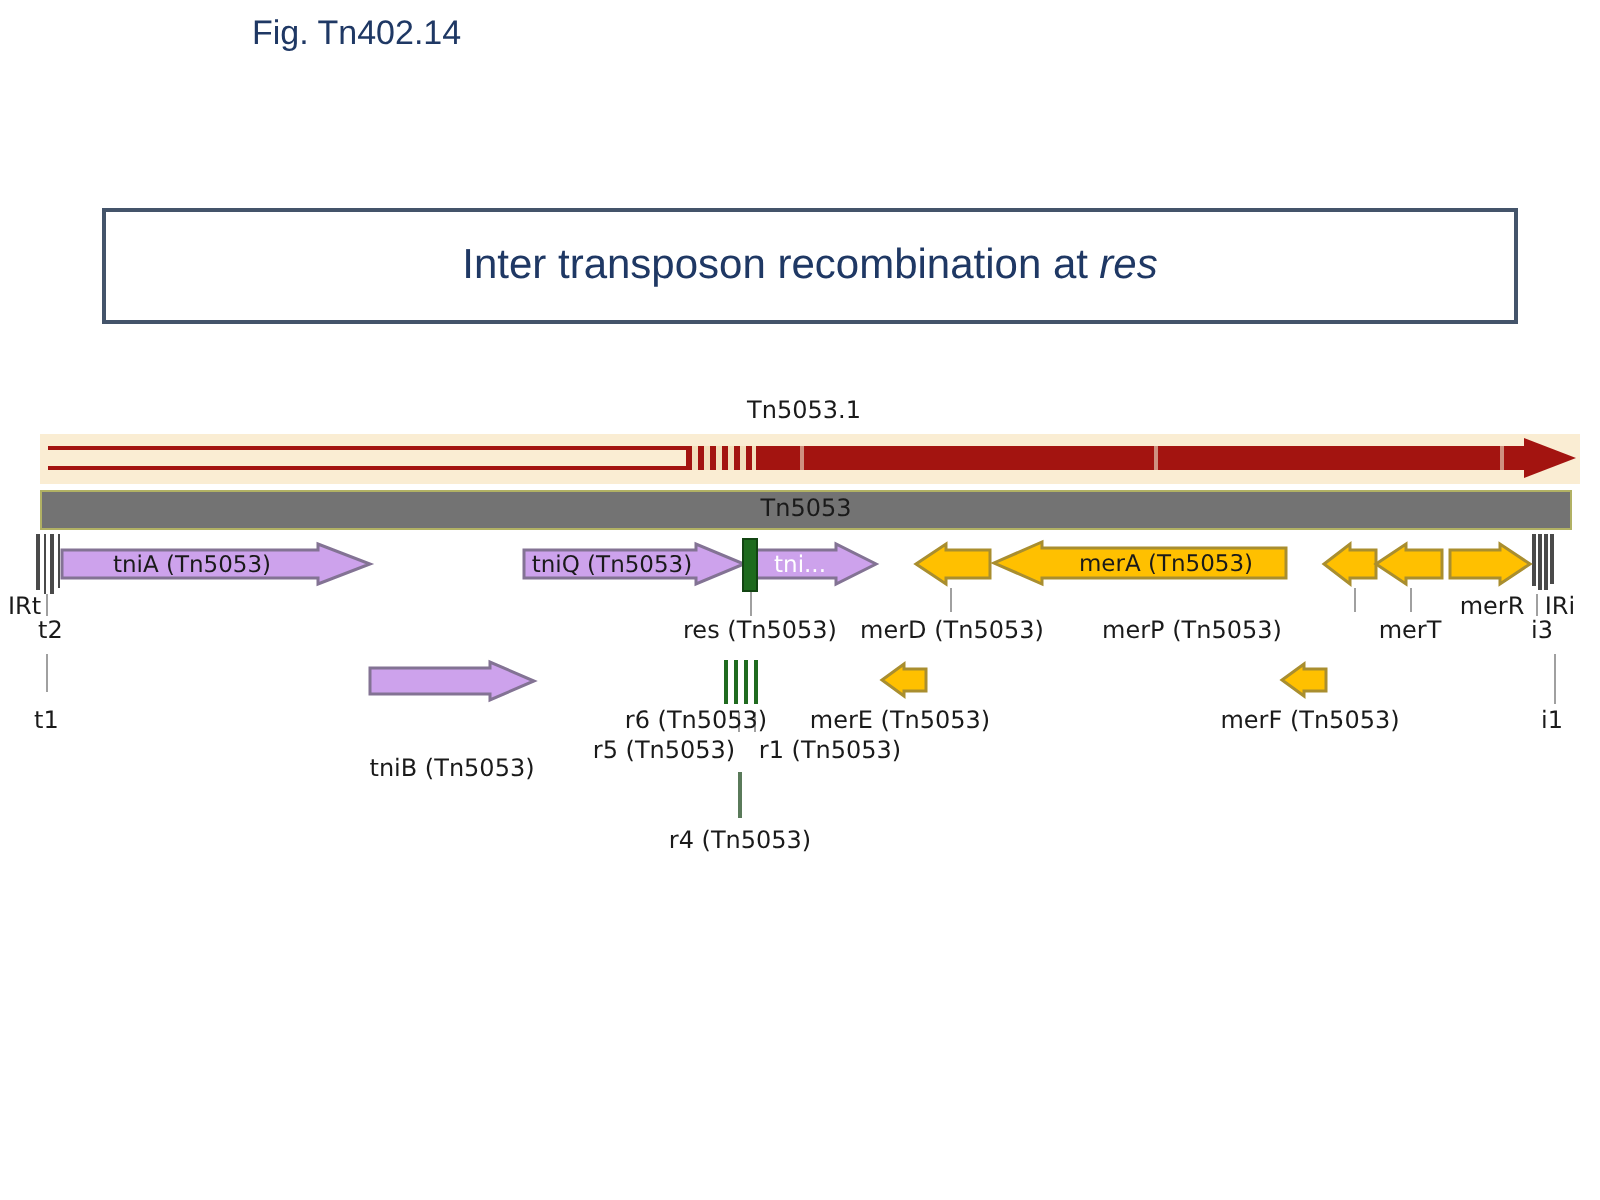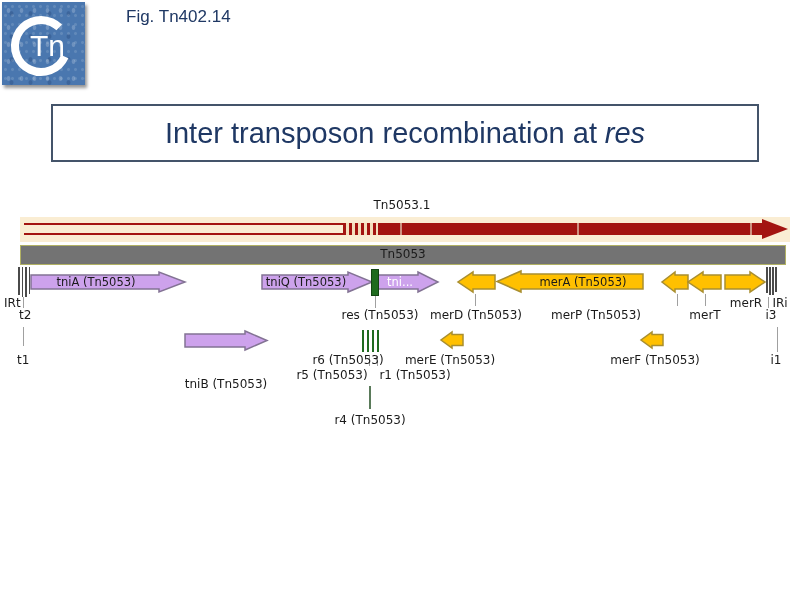--- a/index.html
+++ b/index.html
@@ -30,21 +30,21 @@
     font-size:17px; color:#1F3864; white-space:nowrap;
   }
 
   .title-box {
     position:absolute; left:51px; top:104px; width:704px; height:54px;
     border:2px solid #44546A; background:#fff;
     display:flex; align-items:center; justify-content:center;
   }
   .title-box .tt {
     font-family:"Liberation Sans", sans-serif;
-    font-size:29px; color:#1F3864; white-space:nowrap;
+    font-size:21px; color:#1F3864; white-space:nowrap;
   }
   .title-box .ti { font-style:italic; margin-left:0.27em; }
 
   
   .lbl {
     position:absolute; font-size:12px; color:#1a1a1a;
     white-space:nowrap; line-height:1.05;
   }
   .lbl.c { transform:translateX(-50%); }
 
@@ -80,26 +80,20 @@
 
   .gene { position:absolute; }
   .gene text { font-family:"DejaVu Sans", sans-serif; font-size:11.5px; fill:#1a1a1a; text-anchor:middle; }
   .gene text.w { fill:#ffffff; }
 </style>
 </head>
 <body>
 
 <div class="slide">
 
-  <div class="logo">
-    <svg width="83" height="83" viewBox="0 0 83 83">
-      <circle cx="39" cy="44" r="26" fill="none" stroke="#ffffff" stroke-width="8" stroke-dasharray="131 33" transform="rotate(24 39 44)"></circle>
-      <text x="28" y="54" fill="#ffffff" font-family="Liberation Sans, sans-serif" font-size="30">Tn</text>
-    </svg>
-  </div>
 
   <div class="fig-label">Fig. Tn402.14</div>
 
   <div class="title-box">
     <div class="tt">
       <span>Inter transposon recombination at</span><span class="ti">res</span>
     </div>
   </div>
 
   <div class="lbl c" style="left:402px; top:199px;">Tn5053.1</div>

